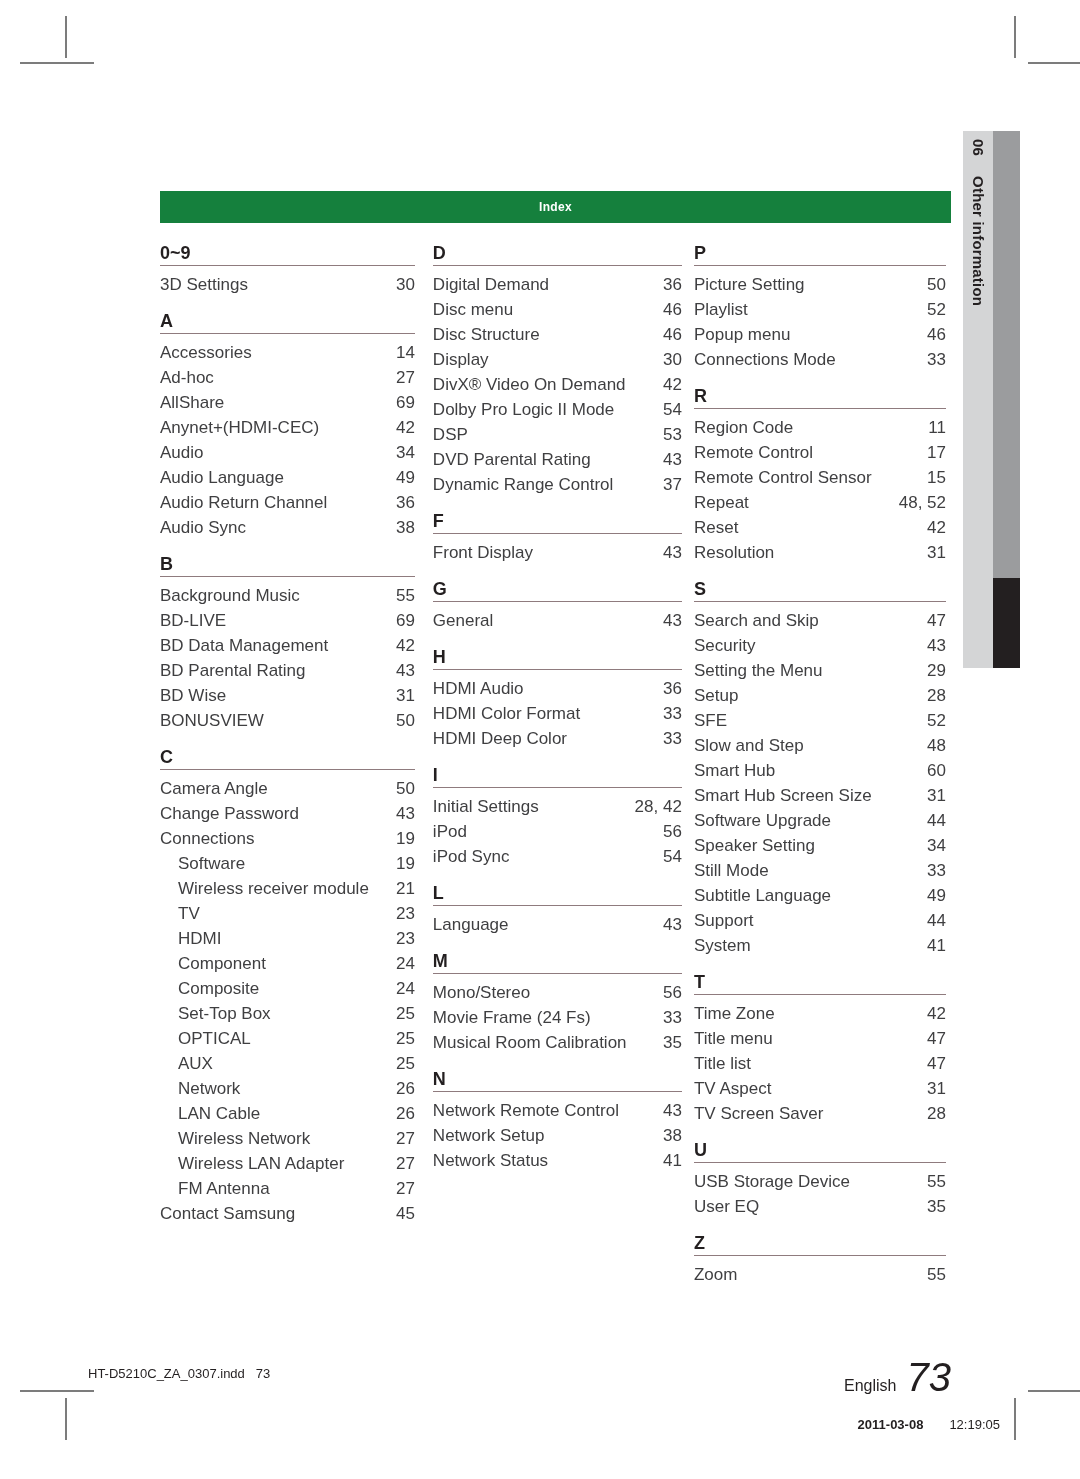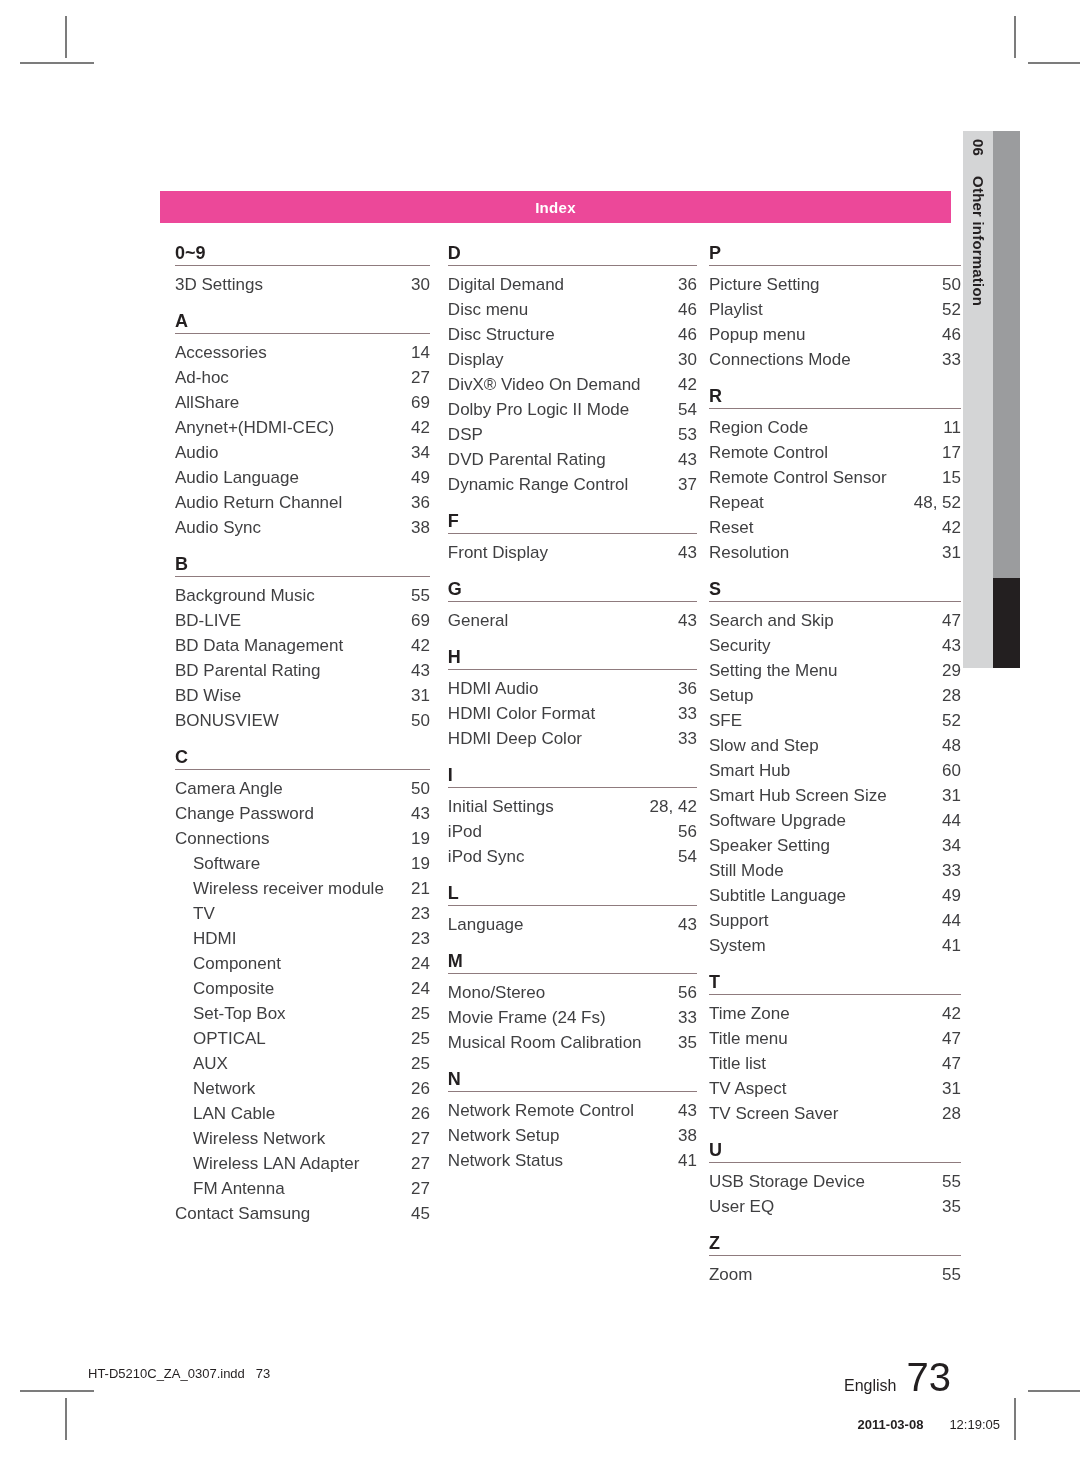--- a/index.html
+++ b/index.html
@@ -81,34 +81,34 @@
   }
   .vert-writer .chap-num { margin-bottom: 20px; display: inline-block; }
 
   
   #index-header {
     position: absolute;
     left: 160px;
     top: 191px;
     width: 791px;
     height: 32px;
-    background: #ec4899;
+    background: #15803d;
     color: #ffffff;
     display: flex;
     align-items: center;
     justify-content: center;
     font-weight: bold;
-    font-size: 15px;
+    font-size: 12px;
     letter-spacing: 0.3px;
   }
 
   
   #index-columns {
     position: absolute;
-    left: 175px;
+    left: 160px;
     top: 243px;
     width: 791px;
     display: flex;
     gap: 9px;
   }
   .index-col { width: 263px; }
   .index-col.col-1 { width: 270px; }
   .index-col.col-2 { width: 258px; }
   .index-col.col-3 { width: 263px; }
 
@@ -160,20 +160,21 @@
     color: #231f20;
   }
   #page-footer .lang {
     font-size: 16px;
     vertical-align: baseline;
   }
   #page-footer .pagenum {
     font-size: 40px;
     margin-left: 10px;
     vertical-align: baseline;
+    font-style: italic;
   }
 
   #print-meta-left {
     position: absolute;
     left: 88px;
     top: 1366px;
     font-size: 13px;
     color: #231f20;
     white-space: pre;
   }

